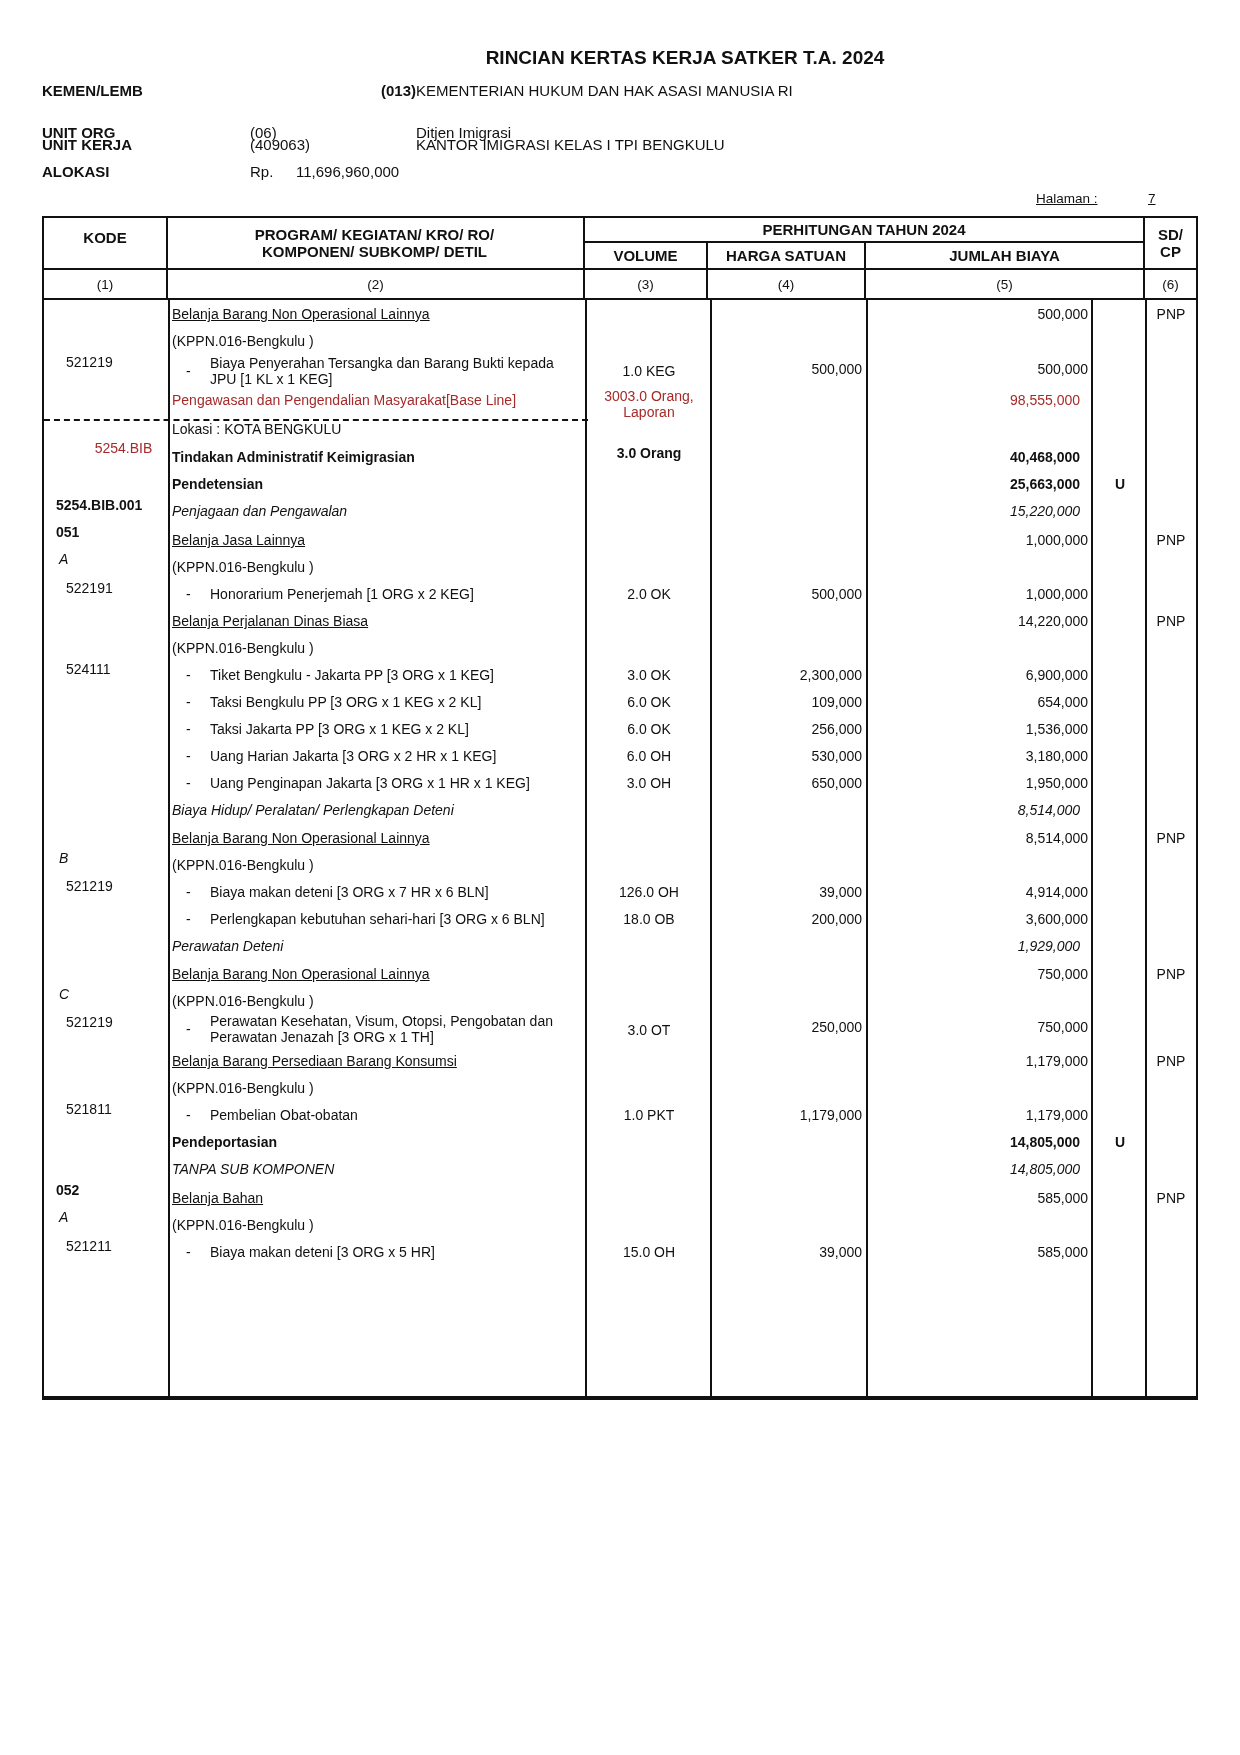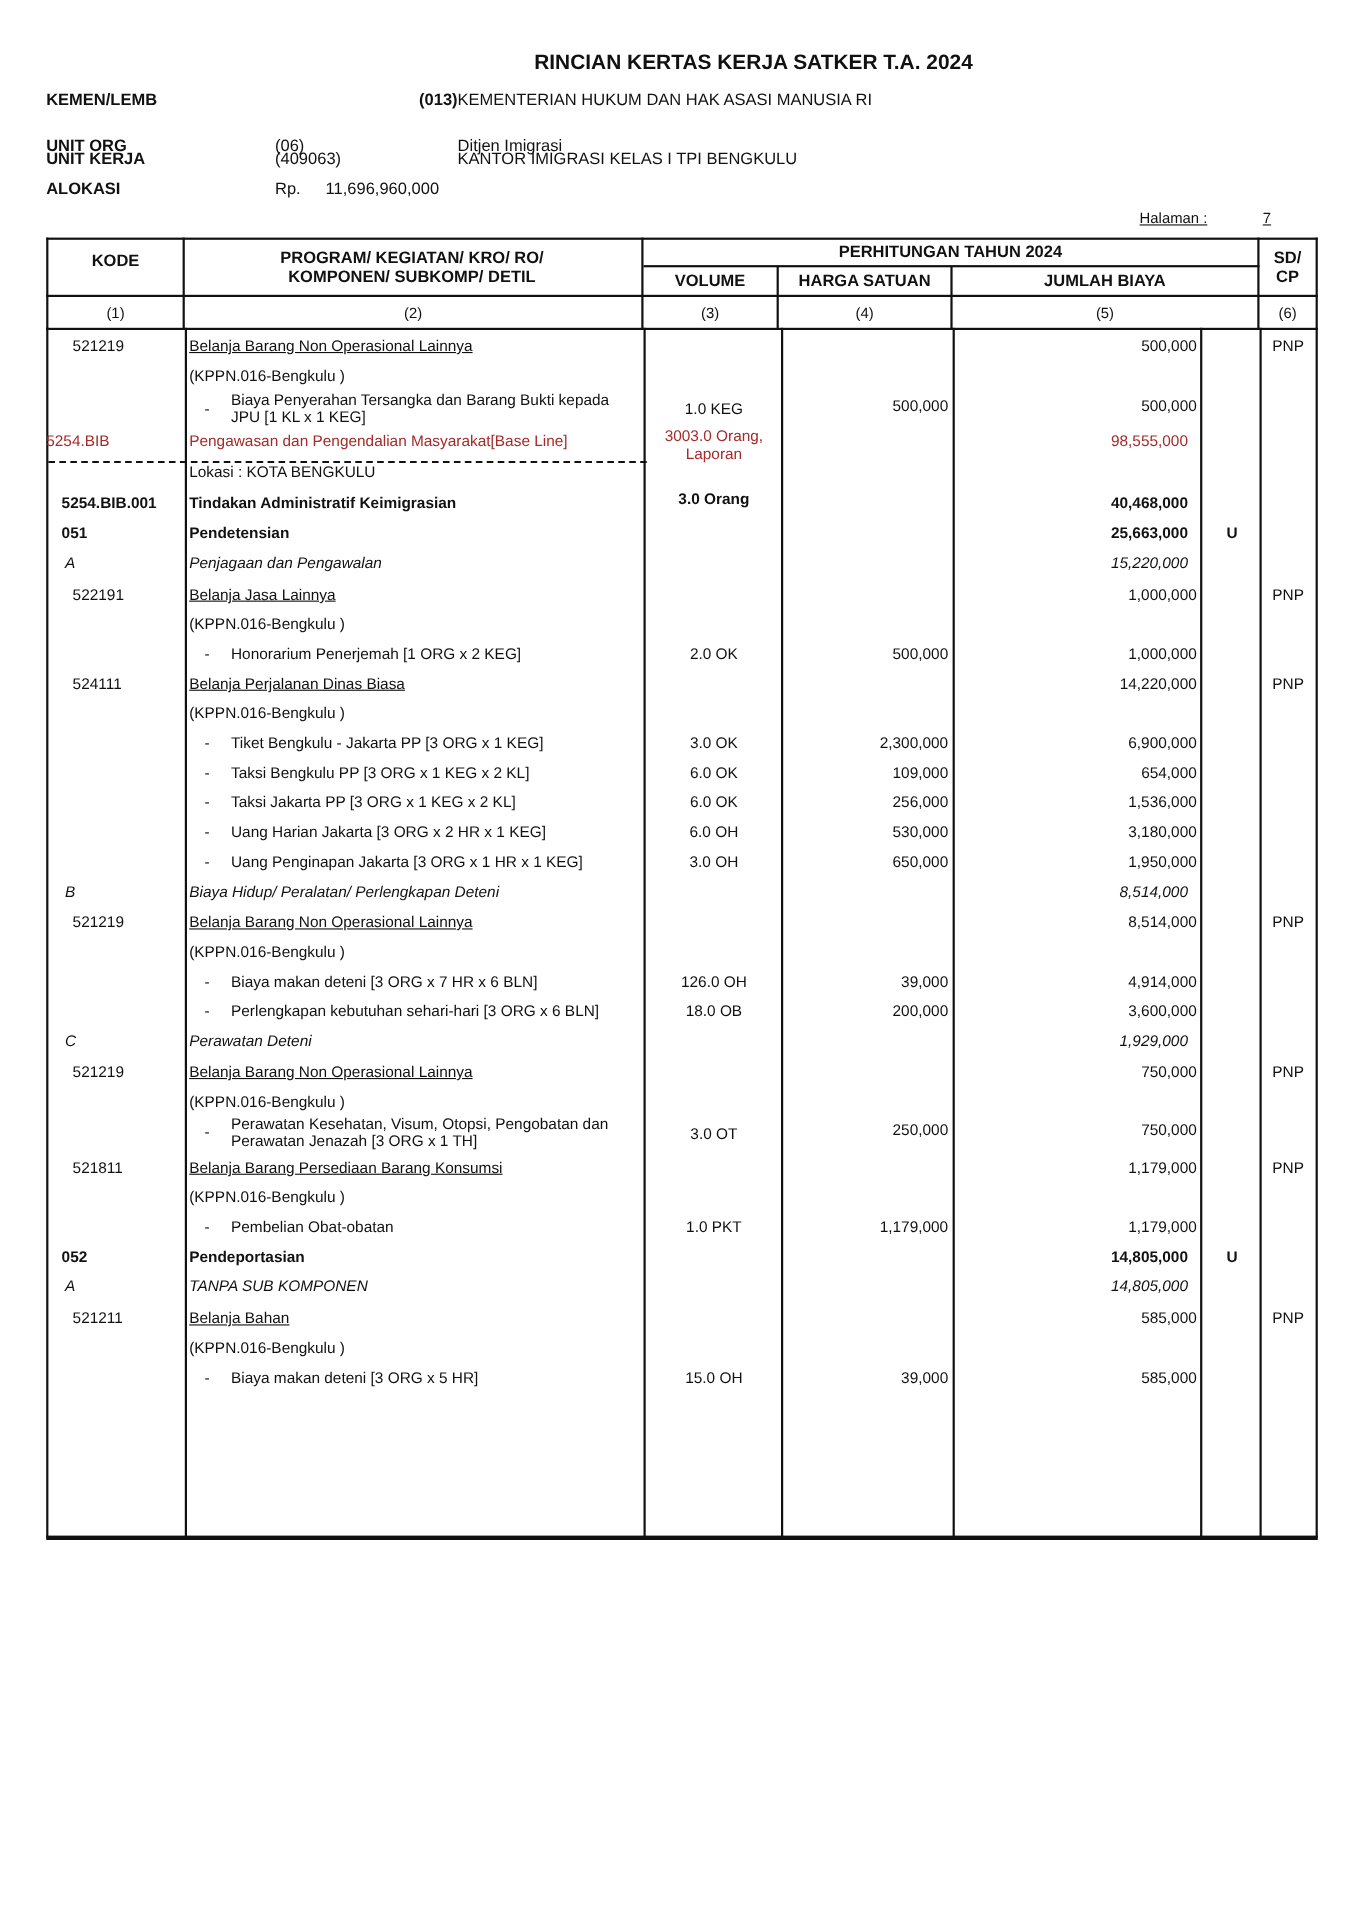--- a/index.html
+++ b/index.html
@@ -20,23 +20,23 @@
   .hline-h { position: absolute; height: 2px; background: #111; }
   .num-cell { font-weight: normal; font-size: 13.5px; }
 
   
   .body-frame { position: absolute; left: 42px; top: 298px; width: 1156px; height: 1100px; box-sizing: border-box; border-left: 2px solid #111; border-right: 2px solid #111; border-top: 2px solid #111; }
   .bline-v { position: absolute; top: 298px; height: 1100px; width: 2px; background: #111; }
   .bottom-rule { position: absolute; left: 42px; top: 1396px; width: 1156px; height: 4px; background: #111; }
   .dash { position: absolute; left: 44px; top: 419px; width: 544px; border-top: 2px dashed #111; }
 
   .row { position: absolute; left: 0; width: 1240px; font-size: 14px; line-height: 16px; }
-  .c-kode { position: absolute; left: 50px; width: 115px; }
+  .c-kode { position: absolute; left: 50px; width: 115px; margin-top: 48px; }
   .c-kode.ind { left: 66px; }
-  .c-kode.ind-s { left: 42px; }
+  .c-kode.ind-s { left: 66px; text-align: center; }
   .c-prog { position: absolute; left: 172px; width: 410px; }
   .c-prog.detail { left: 186px; display: flex; }
   .dashmark { width: 24px; }
   .c-vol { position: absolute; left: 588px; width: 122px; text-align: center; }
   .c-harga { position: absolute; left: 712px; width: 150px; text-align: right; }
   .c-jumlah { position: absolute; left: 870px; width: 218px; text-align: right; }
   .c-jumlah.sub { width: 210px; }
   .c-flag { position: absolute; left: 1095px; width: 50px; text-align: center; font-weight: bold; }
   .c-sd { position: absolute; left: 1149px; width: 44px; text-align: center; }
   .bold { font-weight: bold; }

